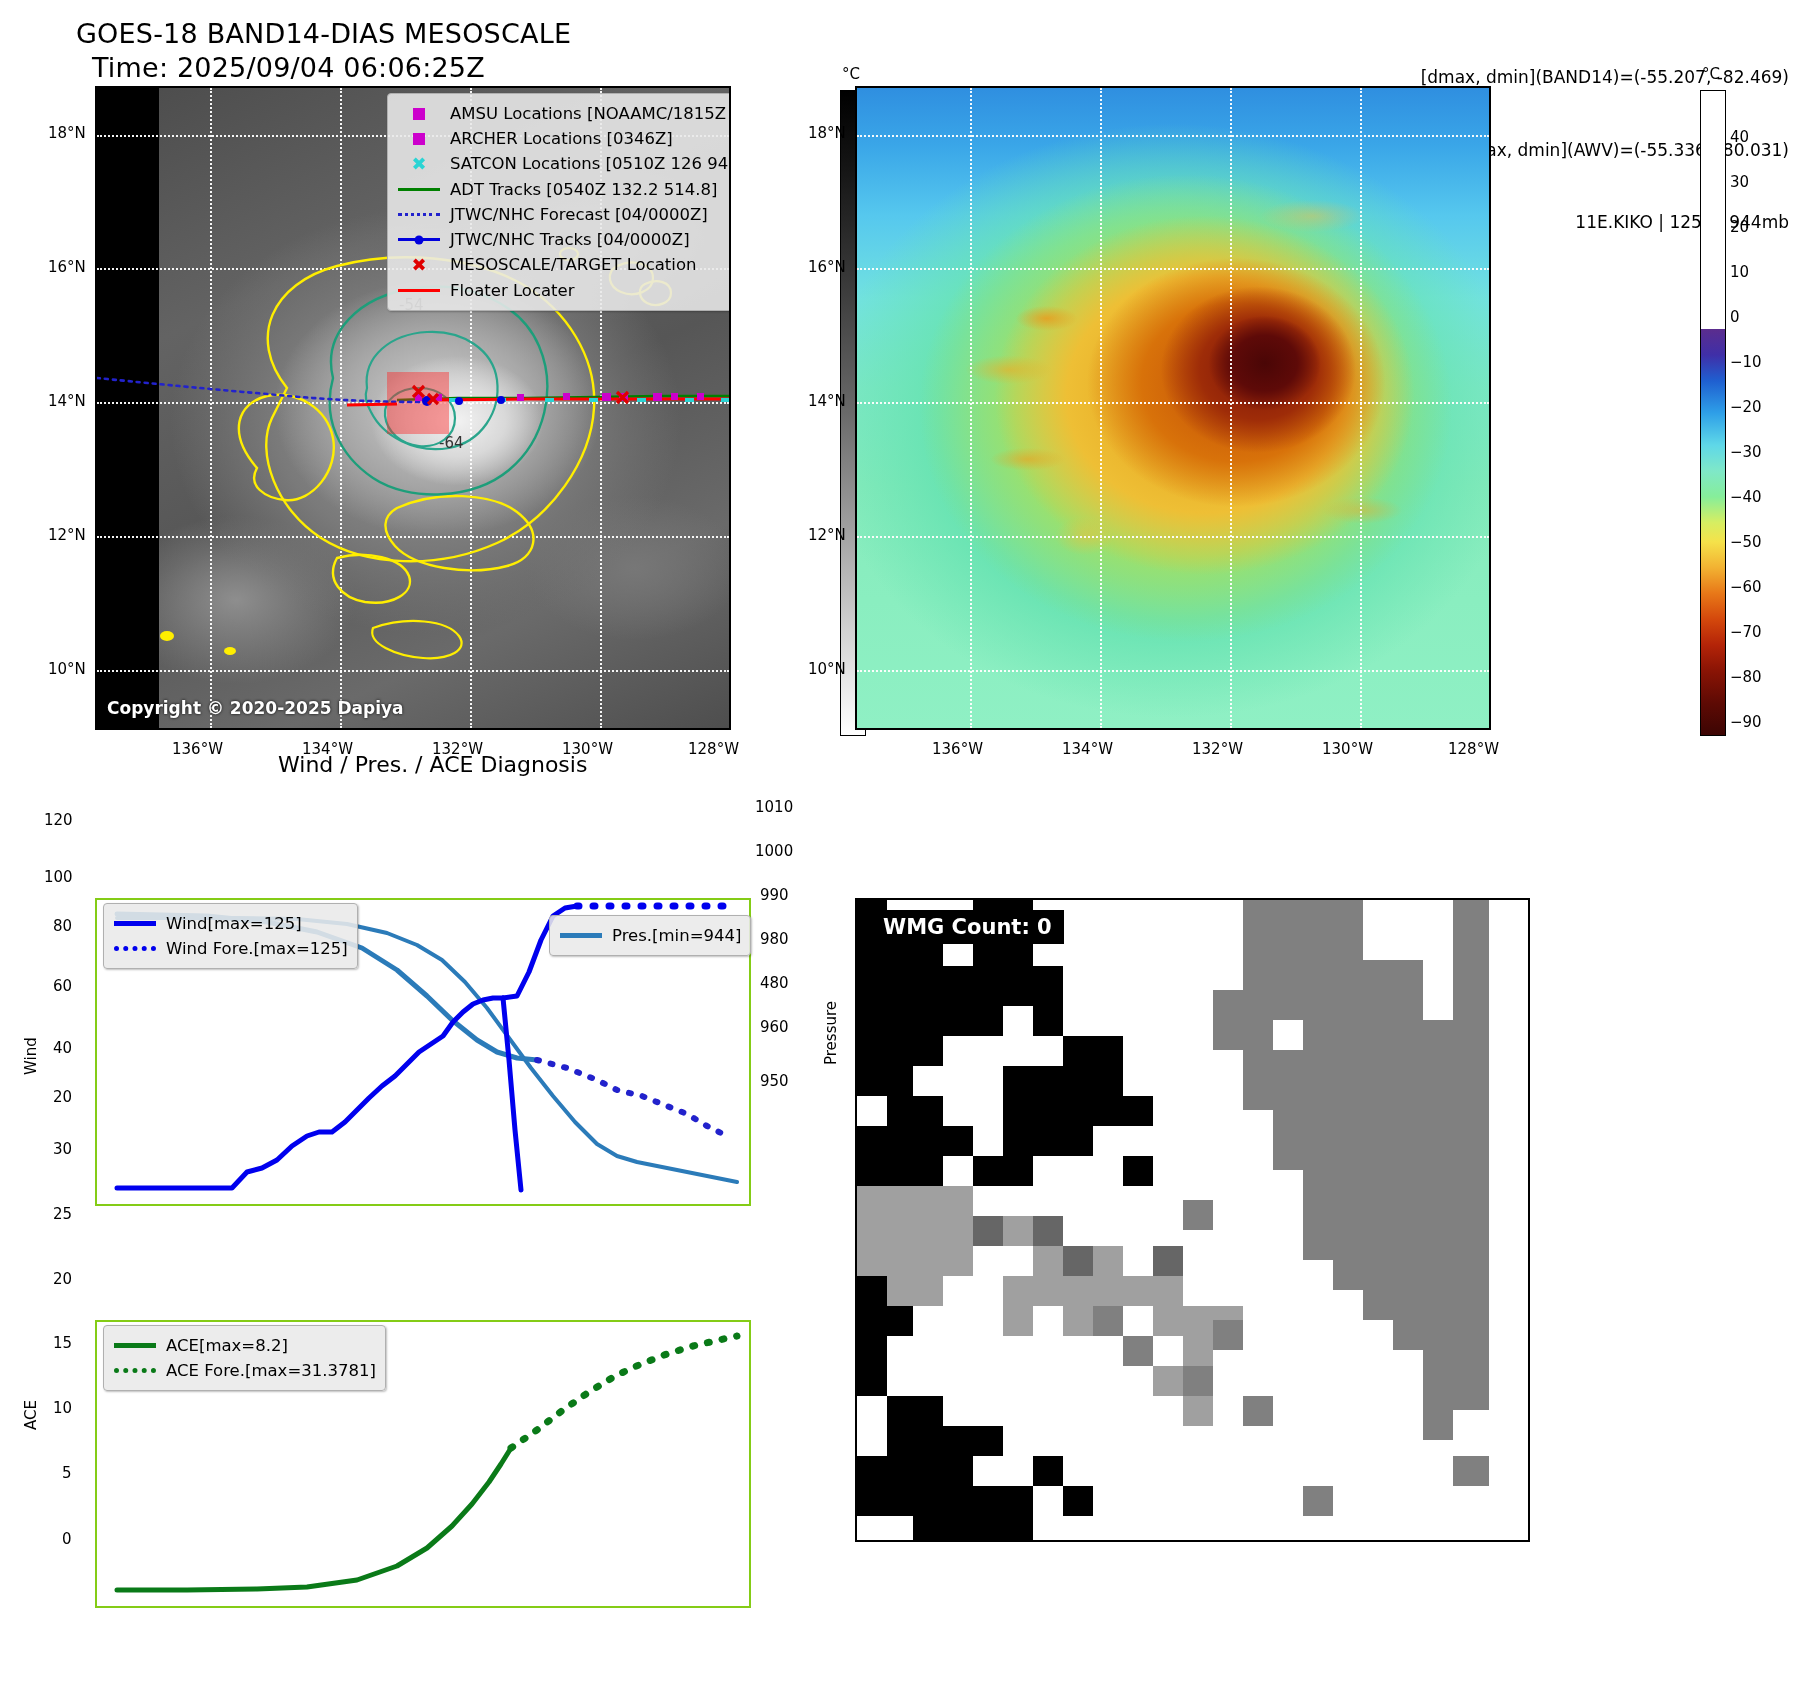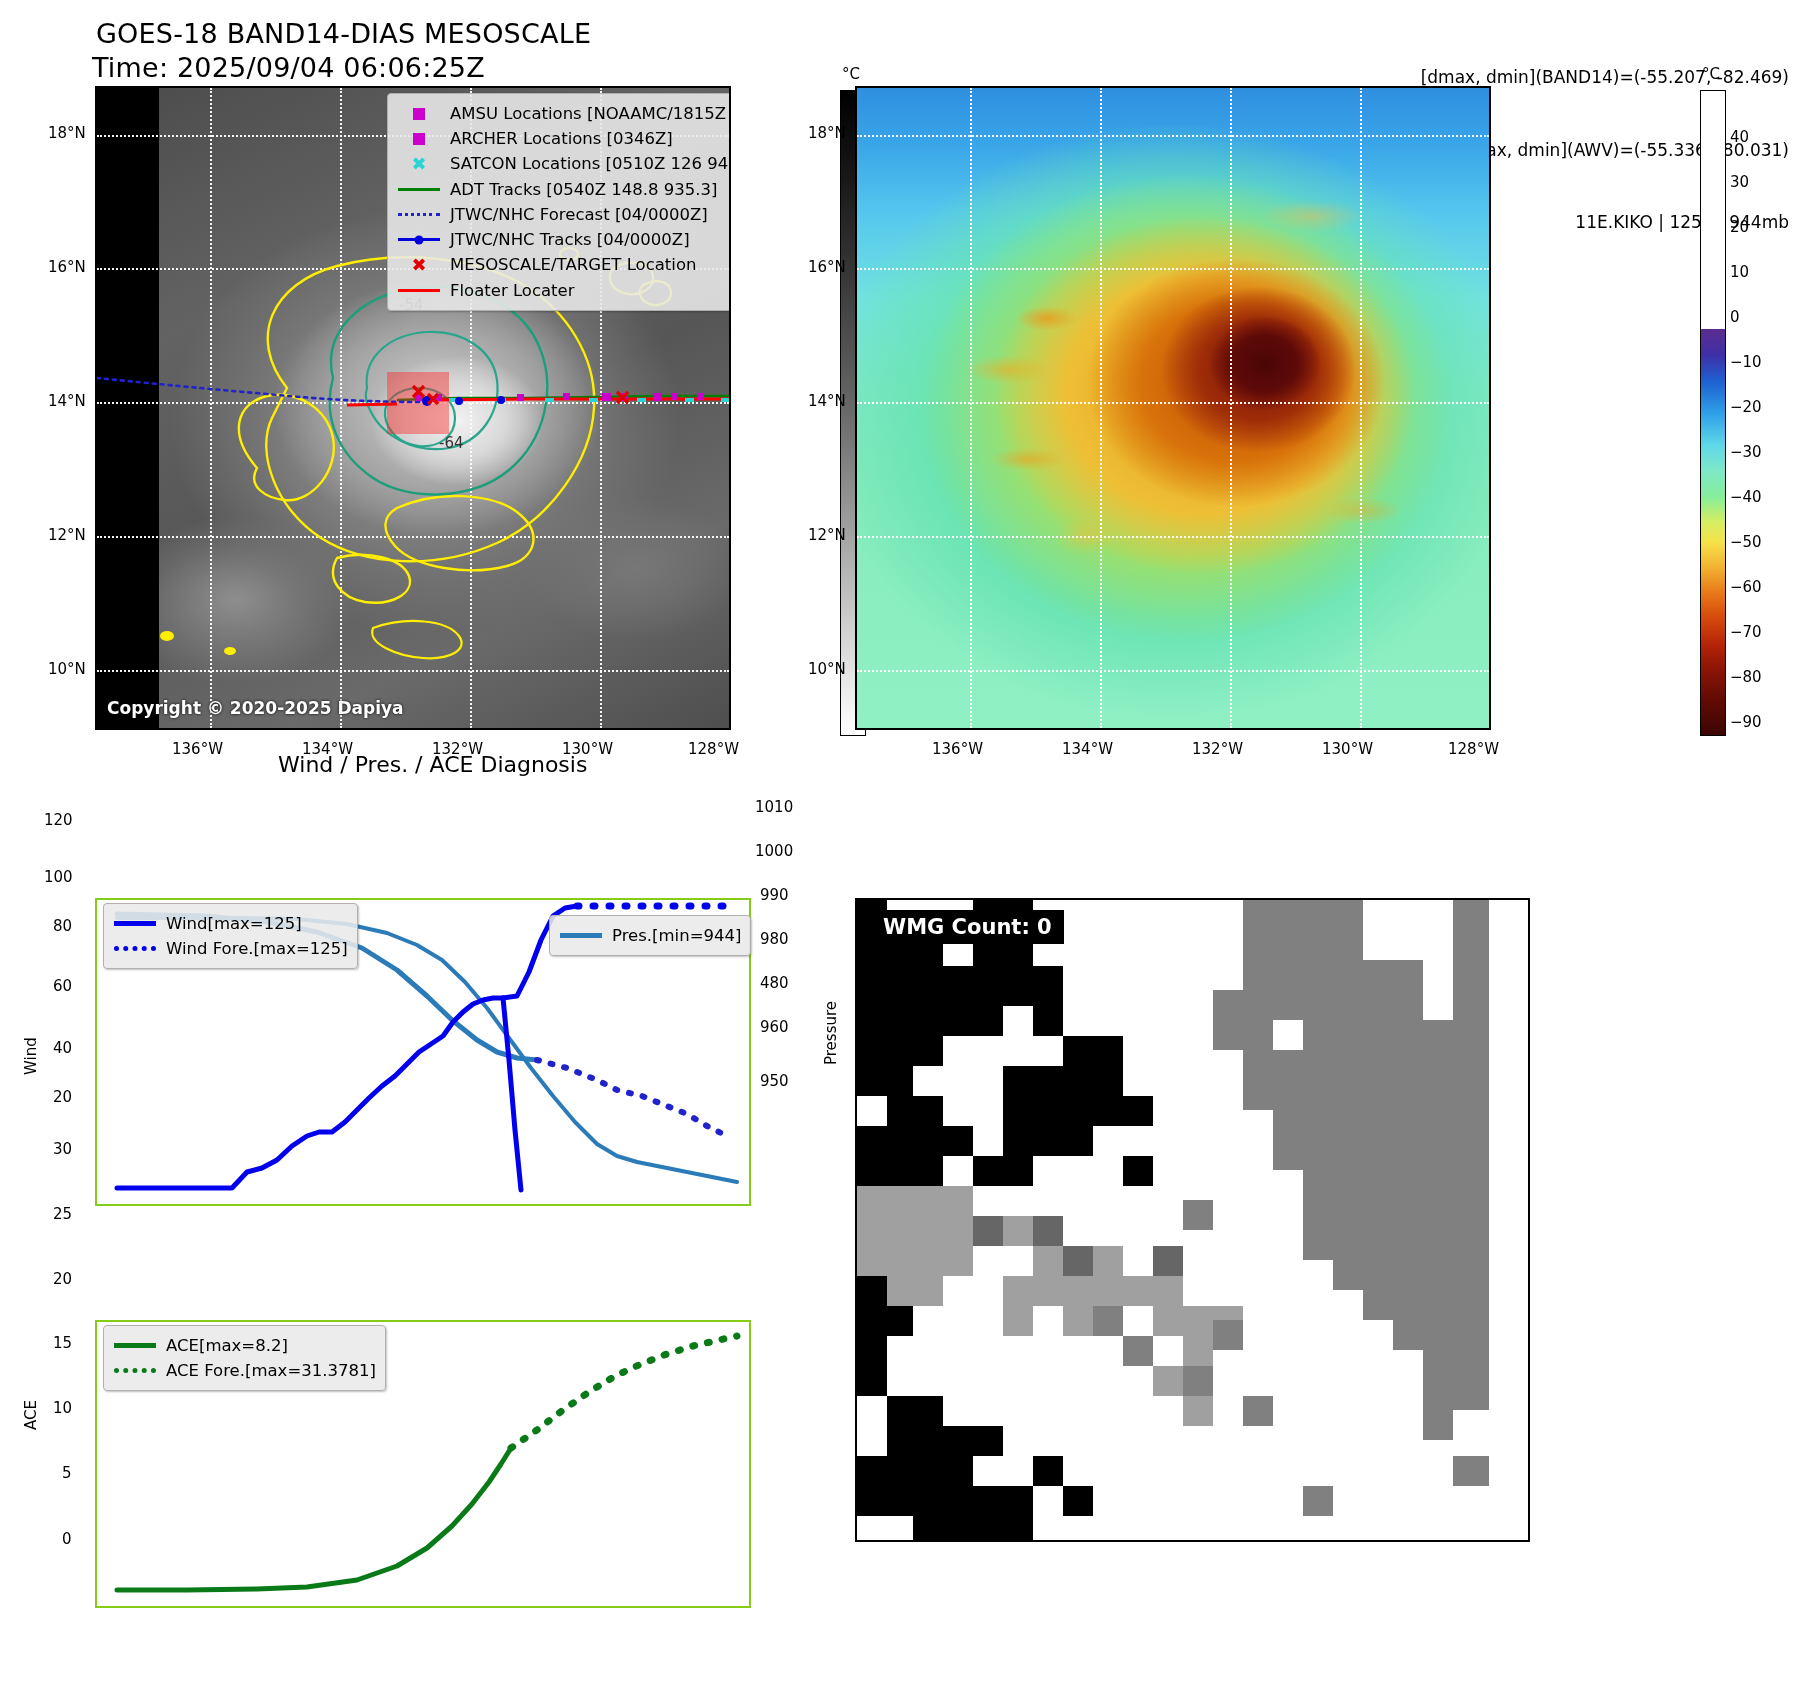--- a/index.html
+++ b/index.html
@@ -77,21 +77,21 @@
   .subtitle{position:absolute;font-size:22px;white-space:nowrap;}
 
   
   #wmg{left:855px;top:898px;width:675px;height:644px;background:#fff;}
   .wmg-badge{position:absolute;left:14px;top:10px;background:#000;color:#fff;font-size:21px;font-weight:bold;
     padding:5px 12px;white-space:nowrap;}
 </style>
 </head>
 <body>
 
-<div class="abs title-main" style="left:96px;top:18px;text-align:right;">GOES-18 BAND14-DIAS MESOSCALE</div>
+<div class="abs title-main" style="left:76px;top:18px;text-align:right;">GOES-18 BAND14-DIAS MESOSCALE</div>
 <div class="abs title-main" style="left:92px;top:52px;">Time: 2025/09/04 06:06:25Z</div>
 
 <div class="abs hdr-right" style="right:8px;top:17px;width:700px;">
   <div>[dmax, dmin](BAND14)=(-55.207, -82.469)</div>
   <div>[dmax, dmin](AWV)=(-55.336, -80.031)</div>
   <div>11E.KIKO | 125kt, 944mb</div>
 </div>
 
 <div class="frame" id="ir-gray">
   <div class="gray-cloudfield"></div>
@@ -193,21 +193,21 @@
     <div class="leg-row">
       <span class="leg-key">
           <i class="xm" style="color:#2ad4d4">✖</i>
         </span>
       <span>SATCON Locations [0510Z 126 946]</span>
       </div>
     <div class="leg-row">
       <span class="leg-key">
           <i class="ln" style="border-top-color:#008000"></i>
         </span>
-      <span>ADT Tracks [0540Z 148.8 935.3]</span>
+      <span>ADT Tracks [0540Z 132.2 514.8]</span>
       </div>
     <div class="leg-row">
       <span class="leg-key">
           <i class="ln-dot"></i>
         </span>
       <span>JTWC/NHC Forecast [04/0000Z]</span>
       </div>
     <div class="leg-row">
       <span class="leg-key">
           <i class="ln-marker"></i>

